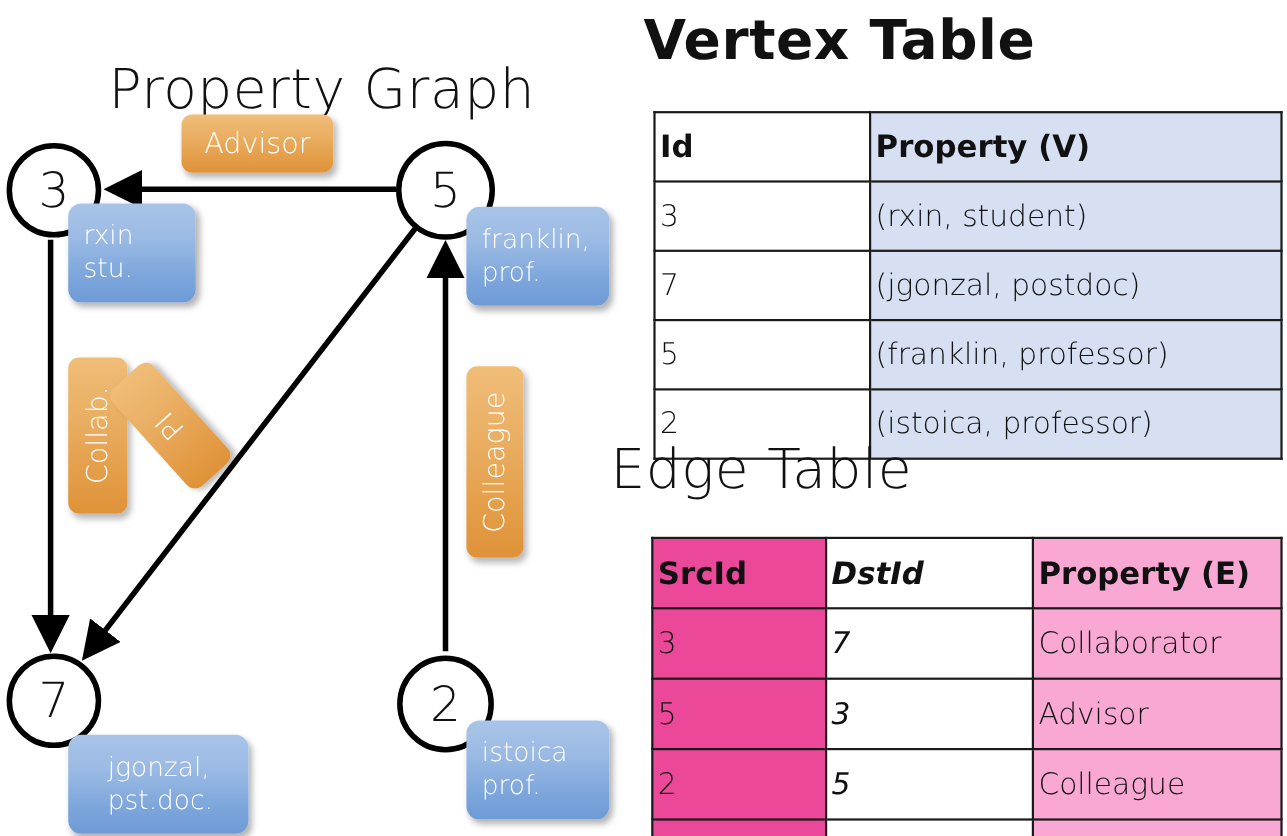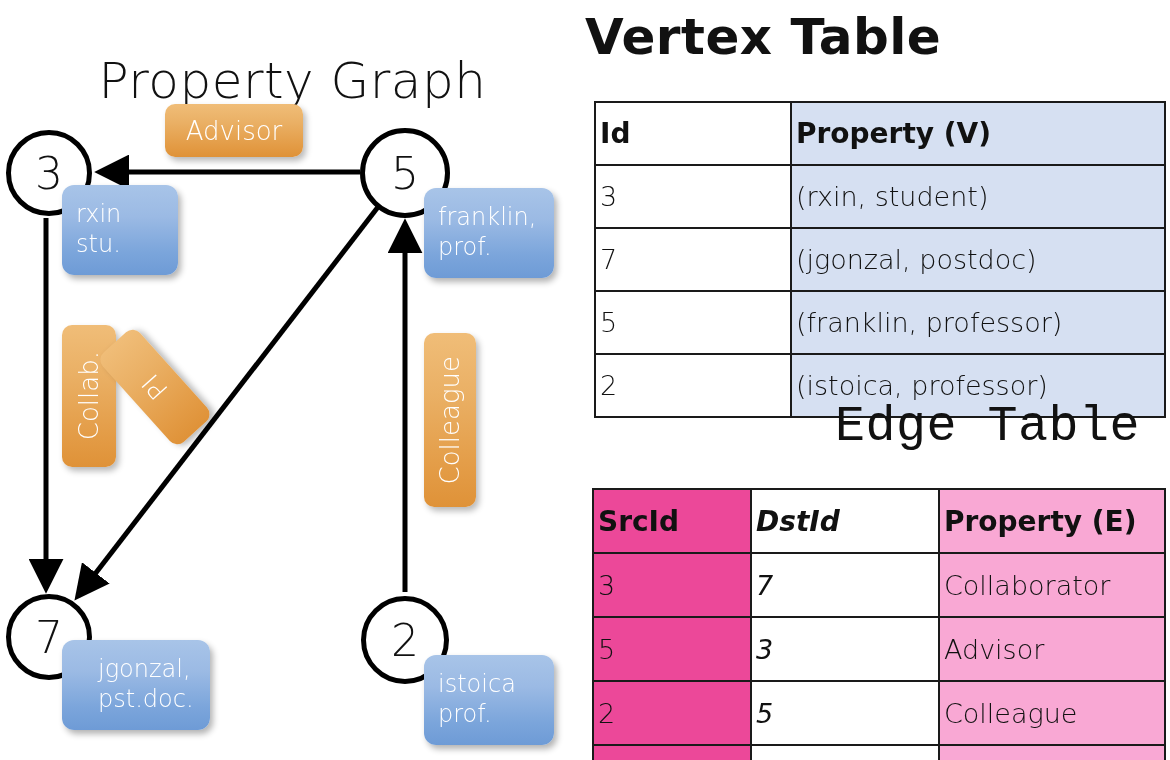--- a/index.html
+++ b/index.html
@@ -21,21 +21,21 @@
     position: absolute;
     font-weight: 300;
     font-size: 50px;
     letter-spacing: 0.5px;
     color: #111111;
     white-space: nowrap;
     font-family: "DejaVu Sans", sans-serif;
   }
   #title-property-graph { left: 0; top: 14px; width: 585px; text-align: center; margin-top: 38px; }
   #title-vertex-table   { left: 585px; top: 8px; width: 585px; text-align: left; font-weight: bold; }
-  #title-edge-table     { left: 555px; top: 398px; width: 585px; text-align: right; font-family: Liberation Mono, monospace; }
+  #title-edge-table     { left: 555px; top: 398px; width: 585px; text-align: left; }
 
   
   #graph-panel {
     position: absolute;
     left: 0; top: 0;
     width: 585px; height: 760px;
   }
   #graph-edges {
     position: absolute;
     left: 0; top: 0;
@@ -72,21 +72,21 @@
     font-family: "DejaVu Sans", sans-serif;
     font-weight: 300;
     font-size: 24px;
     line-height: 30px;
     padding: 14px 0 0 14px;
     box-sizing: border-box;
     z-index: 6;
   }
   #vprop-3 { left: 62px;  top: 185px; width: 116px; height: 90px; }
   #vprop-5 { left: 424px; top: 188px; width: 130px; height: 90px; }
-  #vprop-7 { left: 62px;  top: 640px; width: 148px; height: 90px; padding-left: 36px; }
+  #vprop-7 { left: 62px;  top: 668px; width: 164px; height: 90px; padding-left: 36px; }
   #vprop-2 { left: 424px; top: 655px; width: 130px; height: 90px; }
 
   
   .eprop {
     position: absolute;
     border-radius: 10px;
     background: linear-gradient(to bottom, #f0bd78 0%, #eab065 35%, #e39b45 80%, #df9238 100%);
     box-shadow: 3px 4px 6px rgba(0,0,0,0.28);
     color: #ffffff;
     font-family: "DejaVu Sans", sans-serif;

